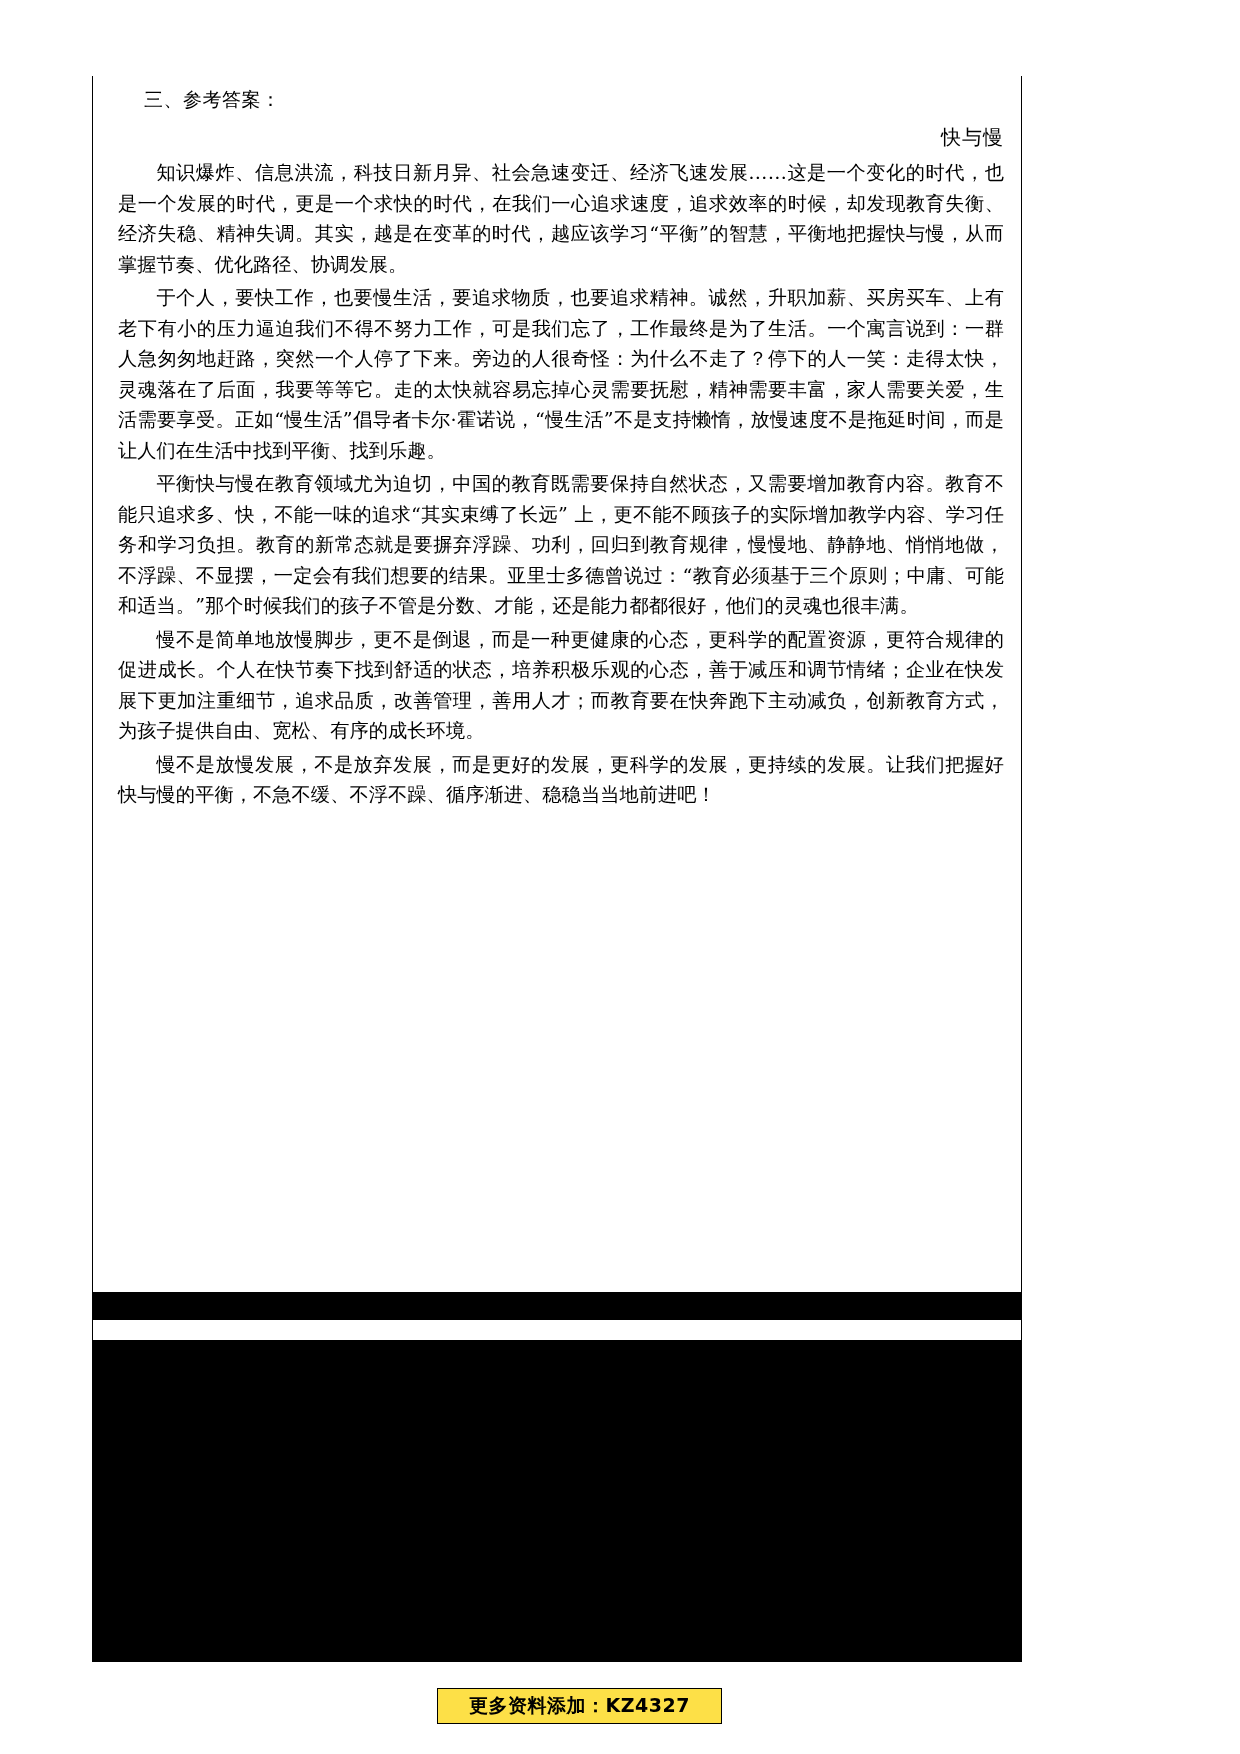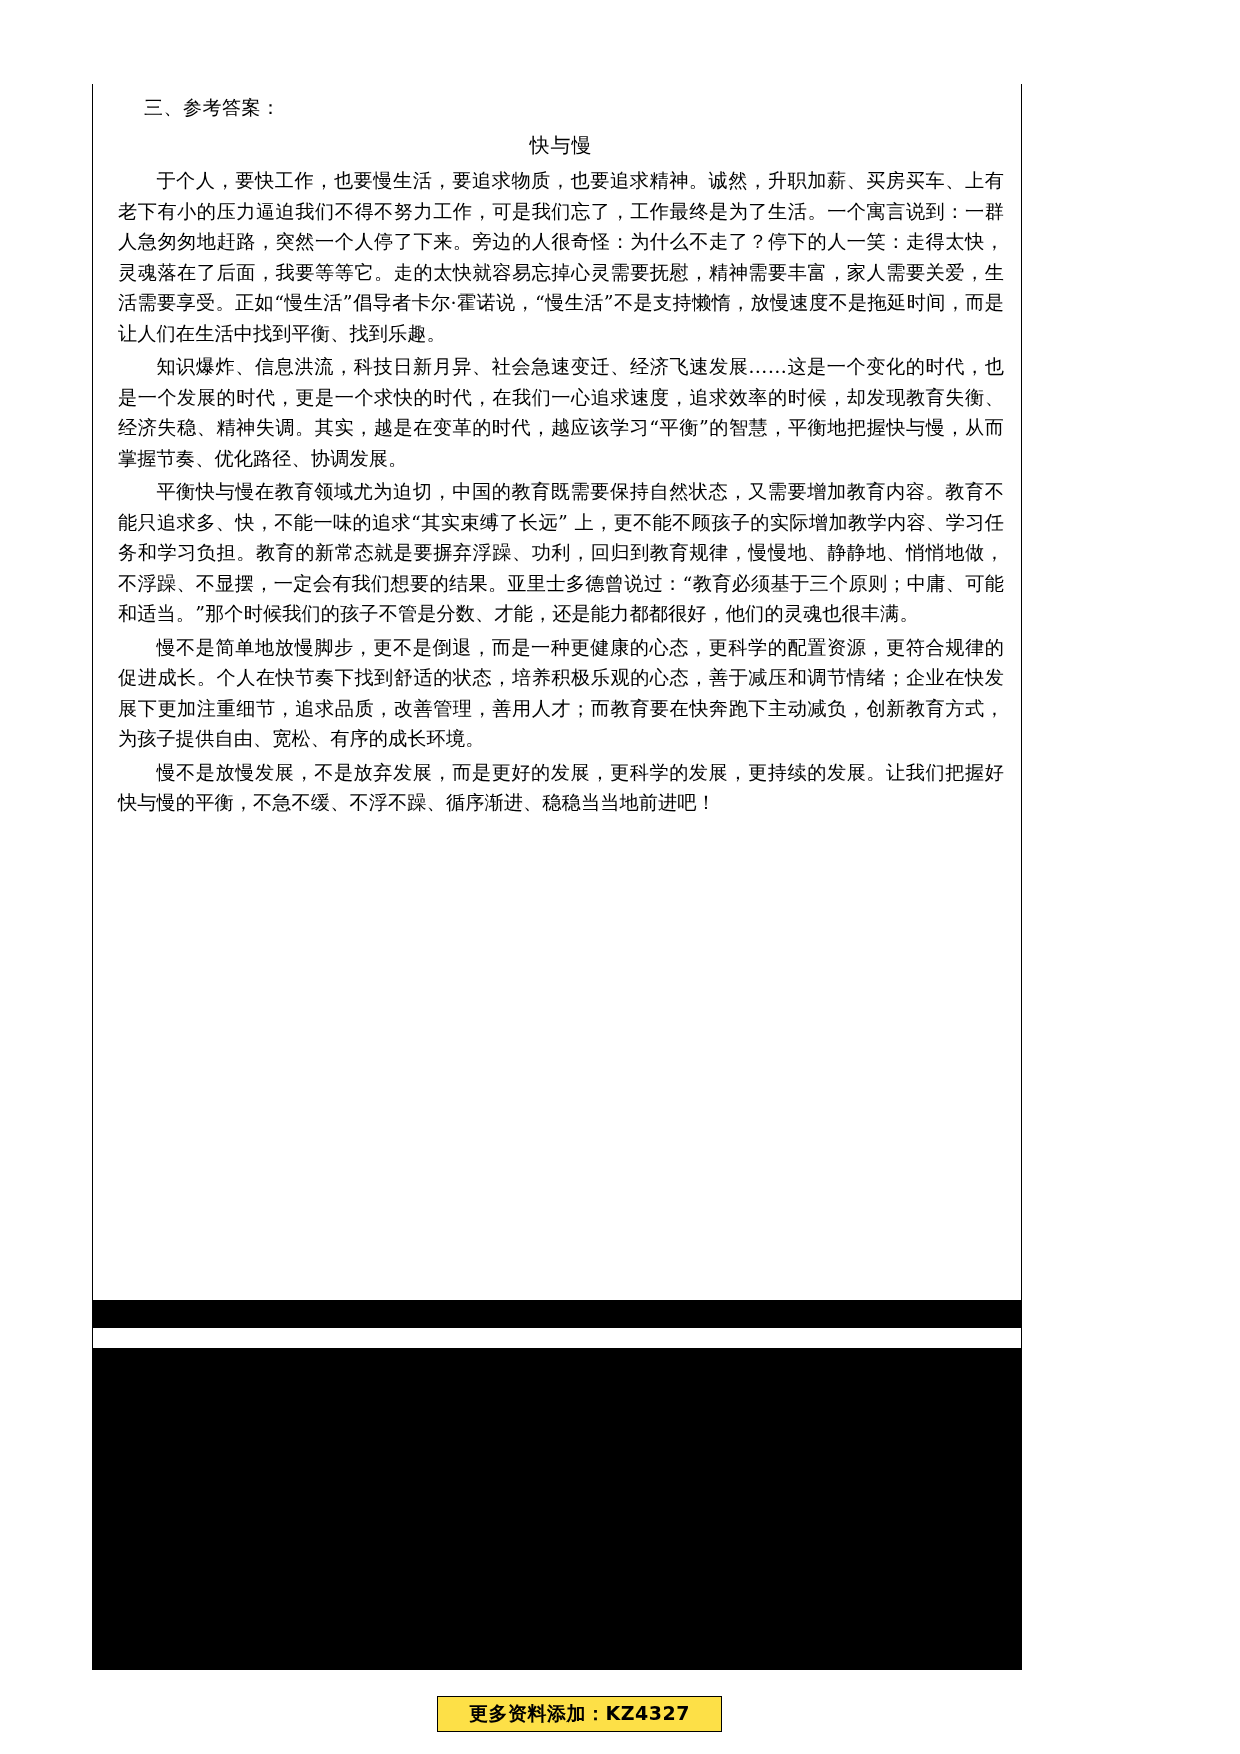--- a/index.html
+++ b/index.html
@@ -11,21 +11,21 @@
     width: 1240px;
     height: 1754px;
     font-family: "DejaVu Serif", "Liberation Serif", serif;
     color: #000000;
     position: relative;
     overflow: hidden;
   }
   .page {
     position: absolute;
     left: 0;
-    top: 12px;
+    top: 4px;
     width: 1240px;
     height: 1414px;
   }
   
   .frame {
     position: absolute;
     left: 92px;
     top: 72px;
     width: 930px;
     height: 1470px;
@@ -42,21 +42,21 @@
     padding: 0 12px 0 14px;
   }
   .section-heading {
     font-size: 19px;
     line-height: 30px;
     margin: 0 0 6px 0;
     padding-left: 26px;
     letter-spacing: 0.5px;
   }
   .doc-title {
-    text-align: center;
+    text-align: right;
     font-size: 20px;
     line-height: 34px;
     margin: 0 0 4px 0;
     letter-spacing: 1px;
   }
   p.para {
     font-size: 19.2px;
     line-height: 30.5px;
     margin: 0 0 3px 0;
     text-align: justify;
@@ -108,22 +108,22 @@
 <div class="page">
 
   <div class="frame"></div>
 
   <div class="content">
 
     <div class="section-heading">三、参考答案：</div>
 
     <div class="doc-title">快与慢</div>
 
+    <p class="para">知识爆炸、信息洪流，科技日新月异、社会急速变迁、经济飞速发展……这是一个变化的时代，也是一个发展的时代，更是一个求快的时代，在我们一心追求速度，追求效率的时候，却发现教育失衡、经济失稳、精神失调。其实，越是在变革的时代，越应该学习“平衡”的智慧，平衡地把握快与慢，从而掌握节奏、优化路径、协调发展。</p>
     <p class="para">于个人，要快工作，也要慢生活，要追求物质，也要追求精神。诚然，升职加薪、买房买车、上有老下有小的压力逼迫我们不得不努力工作，可是我们忘了，工作最终是为了生活。一个寓言说到：一群人急匆匆地赶路，突然一个人停了下来。旁边的人很奇怪：为什么不走了？停下的人一笑：走得太快，灵魂落在了后面，我要等等它。走的太快就容易忘掉心灵需要抚慰，精神需要丰富，家人需要关爱，生活需要享受。正如“慢生活”倡导者卡尔·霍诺说，“慢生活”不是支持懒惰，放慢速度不是拖延时间，而是让人们在生活中找到平衡、找到乐趣。</p>
-    <p class="para">知识爆炸、信息洪流，科技日新月异、社会急速变迁、经济飞速发展……这是一个变化的时代，也是一个发展的时代，更是一个求快的时代，在我们一心追求速度，追求效率的时候，却发现教育失衡、经济失稳、精神失调。其实，越是在变革的时代，越应该学习“平衡”的智慧，平衡地把握快与慢，从而掌握节奏、优化路径、协调发展。</p>
     <p class="para">平衡快与慢在教育领域尤为迫切，中国的教育既需要保持自然状态，又需要增加教育内容。教育不能只追求多、快，不能一味的追求“其实束缚了长远” 上，更不能不顾孩子的实际增加教学内容、学习任务和学习负担。教育的新常态就是要摒弃浮躁、功利，回归到教育规律，慢慢地、静静地、悄悄地做，不浮躁、不显摆，一定会有我们想要的结果。亚里士多德曾说过：“教育必须基于三个原则；中庸、可能和适当。”那个时候我们的孩子不管是分数、才能，还是能力都都很好，他们的灵魂也很丰满。</p>
     <p class="para">慢不是简单地放慢脚步，更不是倒退，而是一种更健康的心态，更科学的配置资源，更符合规律的促进成长。个人在快节奏下找到舒适的状态，培养积极乐观的心态，善于减压和调节情绪；企业在快发展下更加注重细节，追求品质，改善管理，善用人才；而教育要在快奔跑下主动减负，创新教育方式，为孩子提供自由、宽松、有序的成长环境。</p>
     <p class="para">慢不是放慢发展，不是放弃发展，而是更好的发展，更科学的发展，更持续的发展。让我们把握好快与慢的平衡，不急不缓、不浮不躁、循序渐进、稳稳当当地前进吧！</p>
 
   </div>
 
   <div class="black-bar-top"></div>
   <div class="black-block"></div>
 
   <div class="footer-box">

